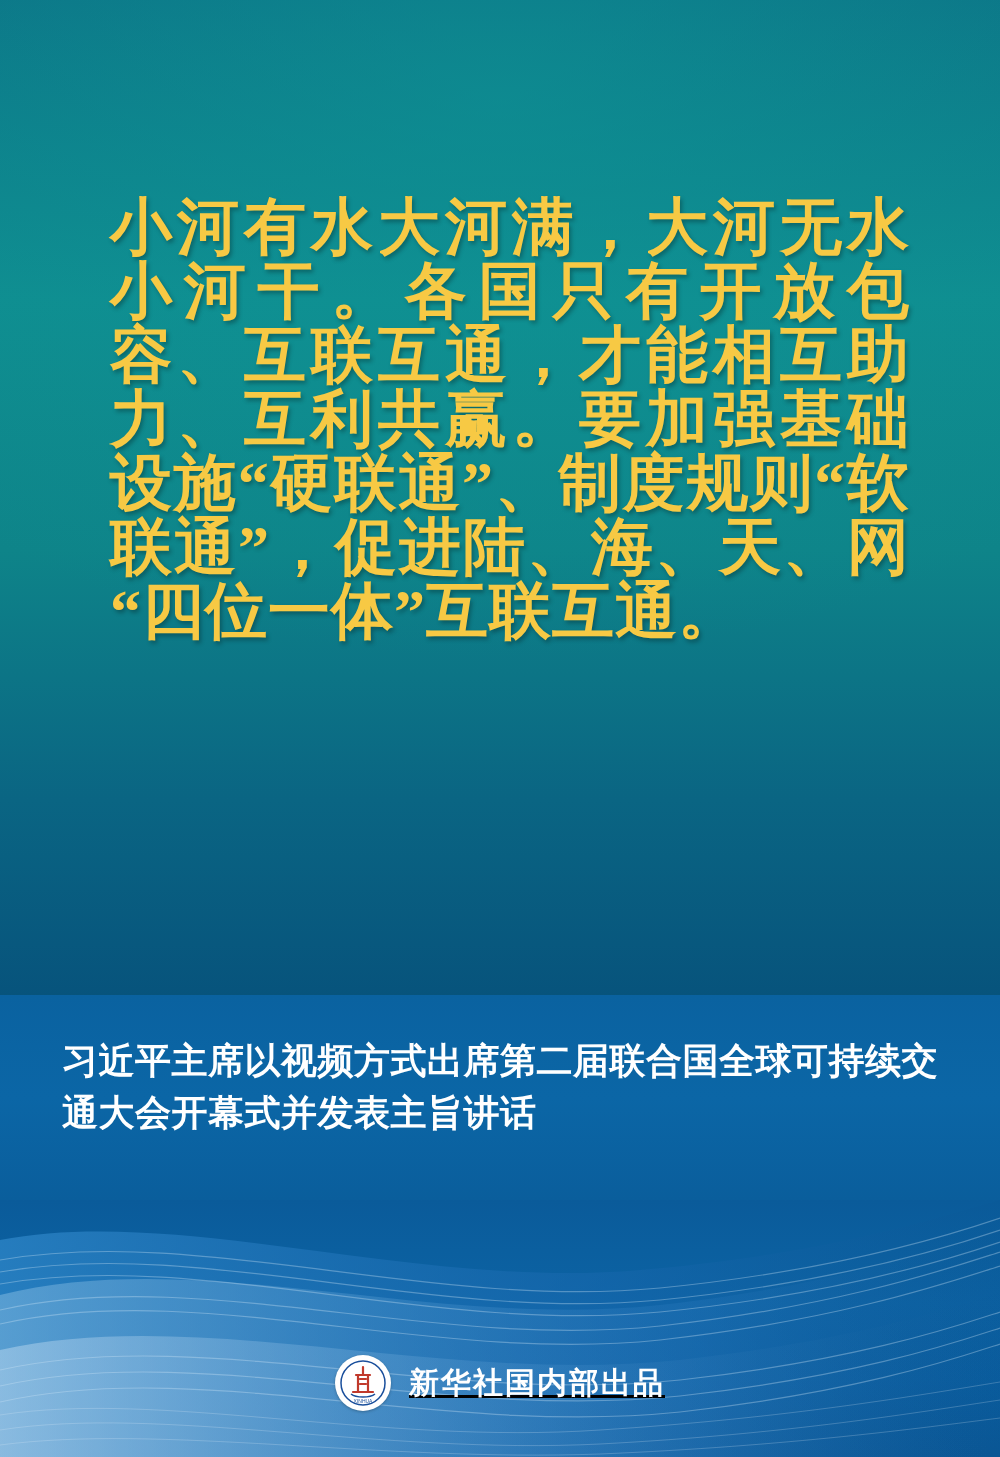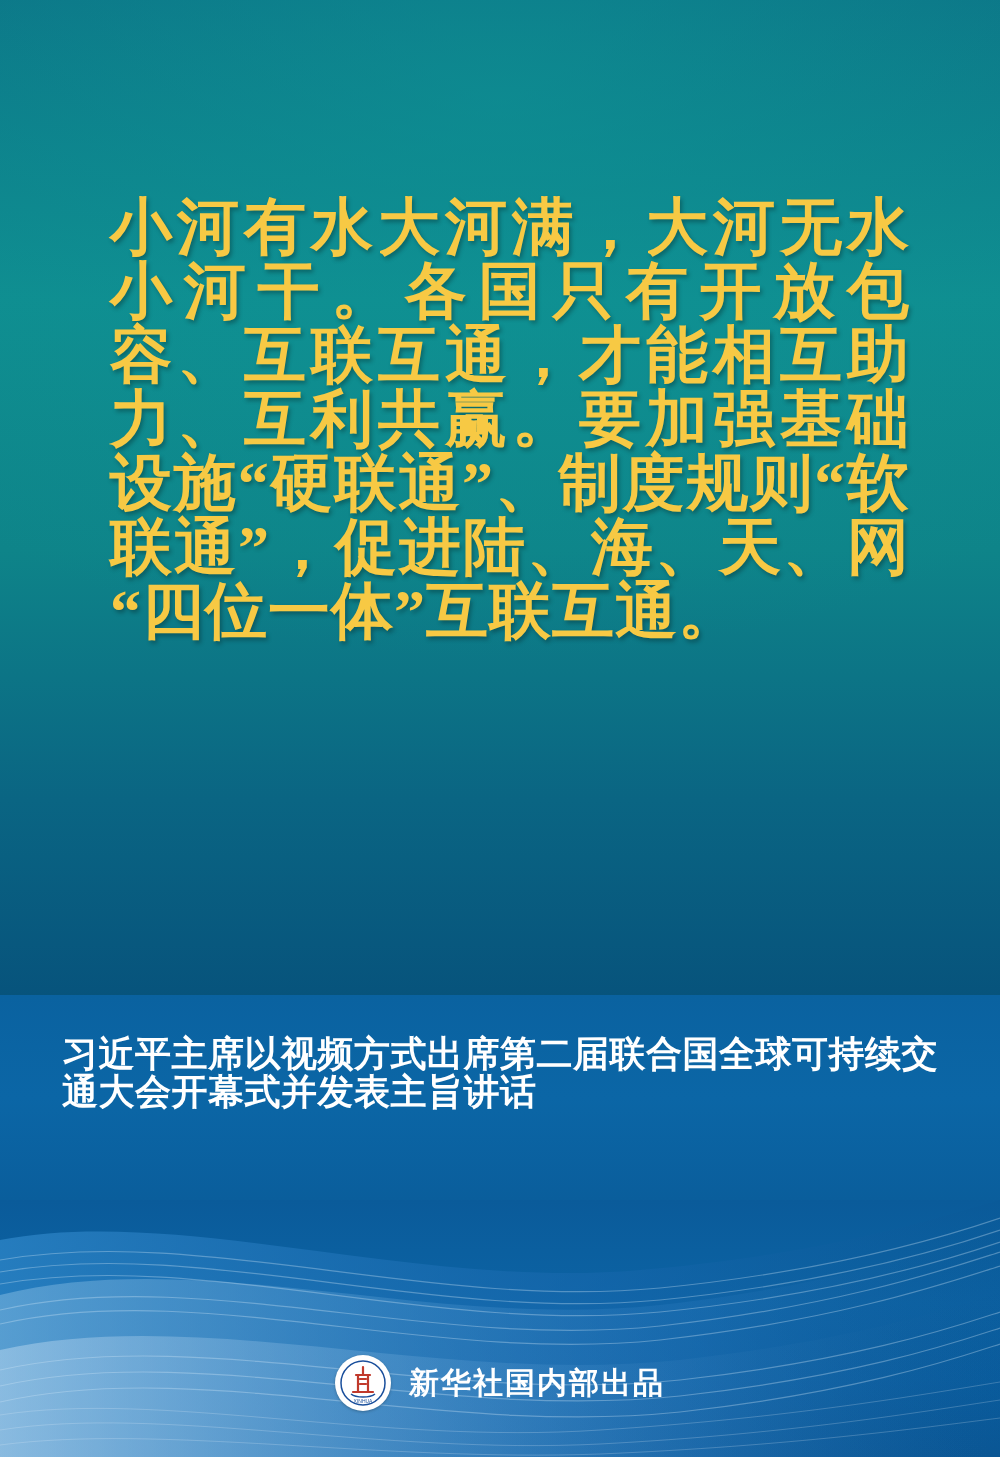--- a/index.html
+++ b/index.html
@@ -50,21 +50,21 @@
     height: 205px;
     background: linear-gradient(180deg, #0a62a0 0%, #0b66a6 50%, #0a5e9c 100%);
   }
   .caption {
     position: absolute;
     left: 62px;
     top: 1035px;
     width: 890px;
     color: #ffffff;
     font-size: 36px;
-    line-height: 38px;
+    line-height: 52px;
     font-weight: bold;
     font-family: "Liberation Serif", "DejaVu Serif", serif;
     letter-spacing: 0.5px;
   }
   .footer {
     position: absolute;
     left: 0;
     top: 1200px;
     width: 1000px;
     height: 257px;
@@ -80,20 +80,21 @@
   }
   .logo-row {
     position: absolute;
     left: 0;
     top: 1355px;
     width: 1000px;
     display: flex;
     align-items: center;
     justify-content: center;
     gap: 18px;
+    text-decoration: underline;
   }
   .logo-mark {
     width: 56px;
     height: 56px;
     border-radius: 50%;
     background: #ffffff;
     position: relative;
     display: flex;
     align-items: center;
     justify-content: center;

